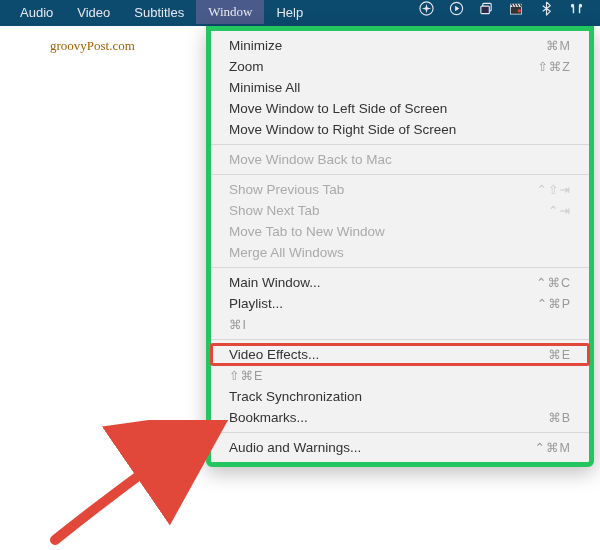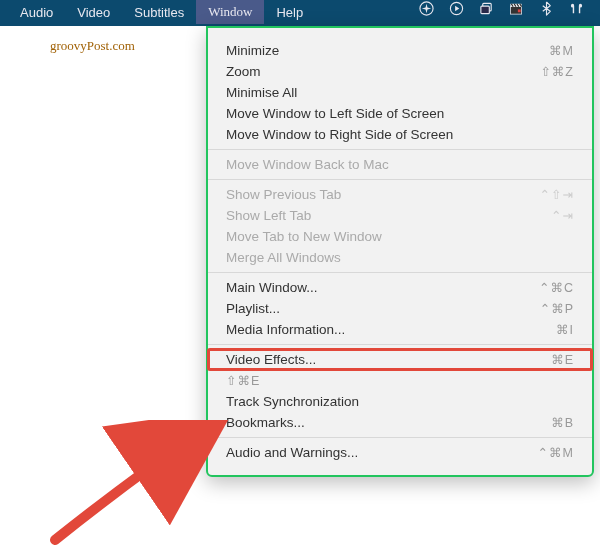--- a/index.html
+++ b/index.html
@@ -60,24 +60,24 @@
       background: #fff;
       width: 100%;
       height: calc(100% - 26px);
     }
     .dropdown {
       position: absolute;
       top: 26px;
       left: 206px;
       width: 388px;
       background: #f2f2f2;
-      border: 2px solid #22c55e;
+      border: 5px solid #22c55e;
       border-radius: 0 0 6px 6px;
       box-shadow: 0 6px 20px rgba(0,0,0,0.25);
-      padding: 12px 0;
+      padding: 4px 0;
       font-size: 13.5px;
       color: #333;
     }
     .dropdown-item {
       display: flex;
       justify-content: space-between;
       align-items: center;
       padding: 3px 18px;
       cursor: default;
     }
@@ -187,40 +187,39 @@
   <div class="dropdown-sep"></div>
   <div class="dropdown-item disabled">
     <span>Move Window Back to Mac</span>
   </div>
   <div class="dropdown-sep"></div>
   <div class="dropdown-item disabled">
     <span>Show Previous Tab</span>
     <span class="shortcut">⌃⇧⇥</span>
   </div>
   <div class="dropdown-item disabled">
-    <span>Show Left Tab</span>
+    <span>Show Next Tab</span>
     <span class="shortcut">⌃⇥</span>
   </div>
   <div class="dropdown-item disabled">
     <span>Move Tab to New Window</span>
   </div>
   <div class="dropdown-item disabled">
     <span>Merge All Windows</span>
   </div>
   <div class="dropdown-sep"></div>
   <div class="dropdown-item">
     <span>Main Window...</span>
     <span class="shortcut">⌃⌘C</span>
   </div>
   <div class="dropdown-item">
     <span>Playlist...</span>
     <span class="shortcut">⌃⌘P</span>
   </div>
   <div class="dropdown-item">
-    <span>Media Information...</span>
     <span class="shortcut">⌘I</span>
   </div>
   <div class="dropdown-sep"></div>
   <div class="dropdown-item highlighted">
     <span>Video Effects...</span>
     <span class="shortcut">⌘E</span>
   </div>
   <div class="dropdown-item">
     <span class="shortcut">⇧⌘E</span>
   </div>

